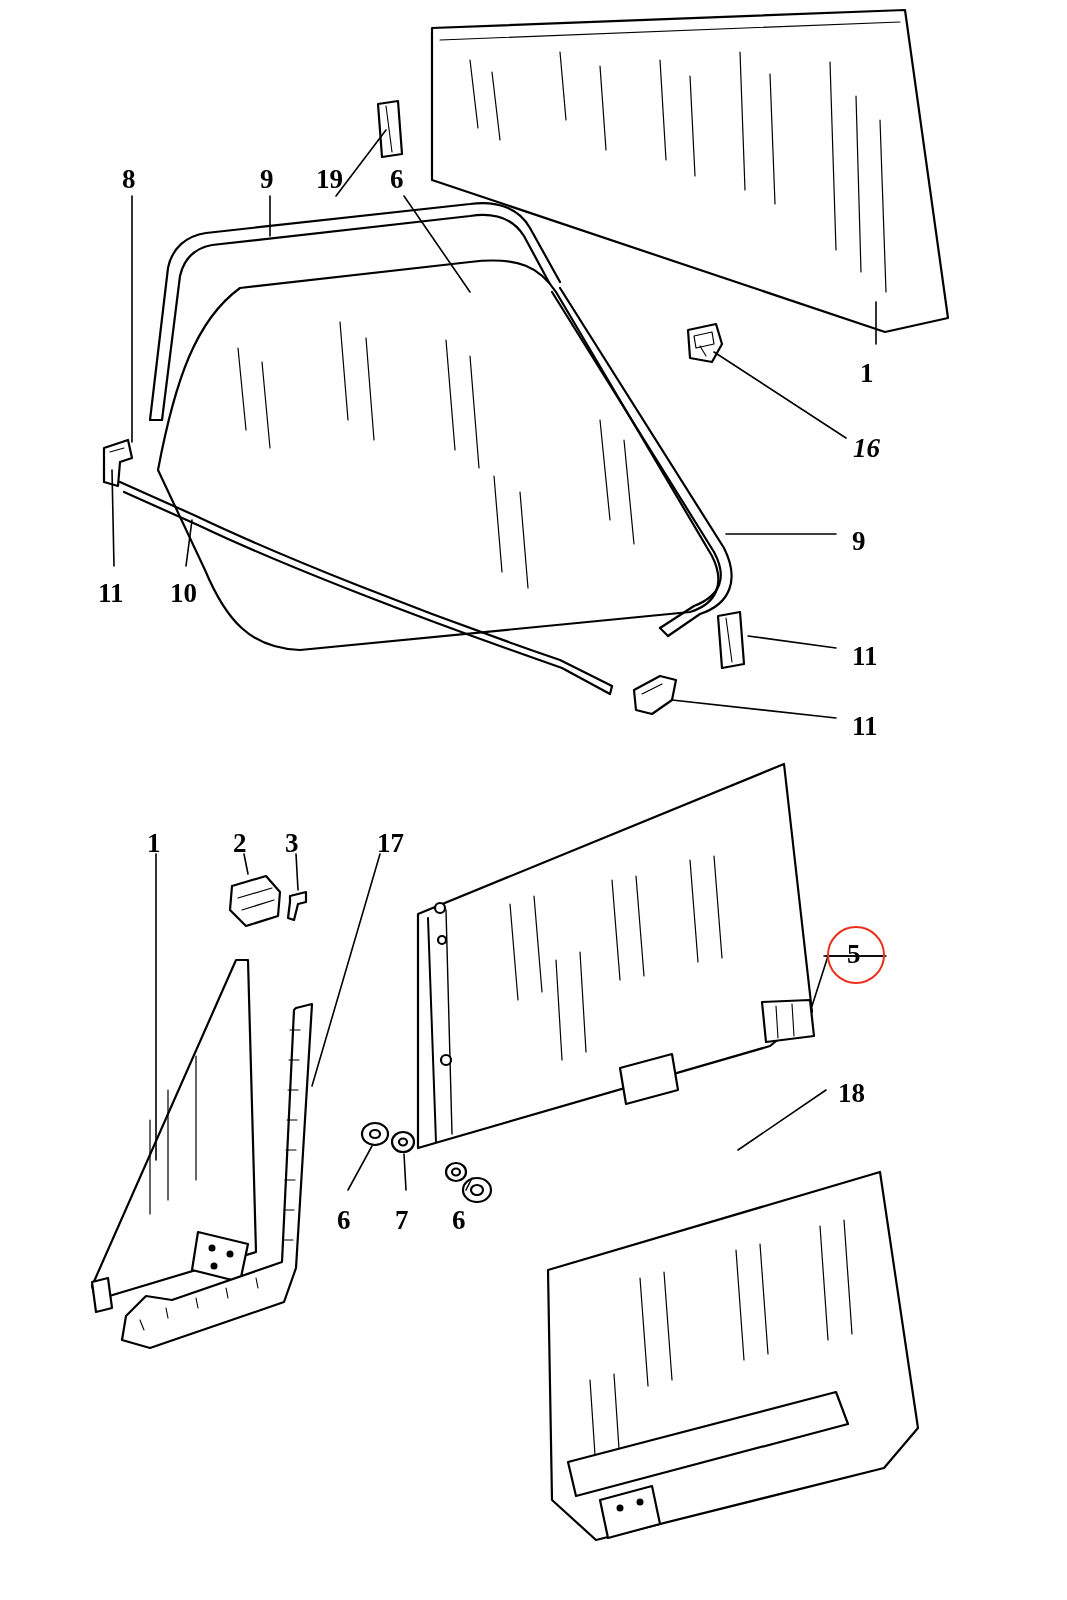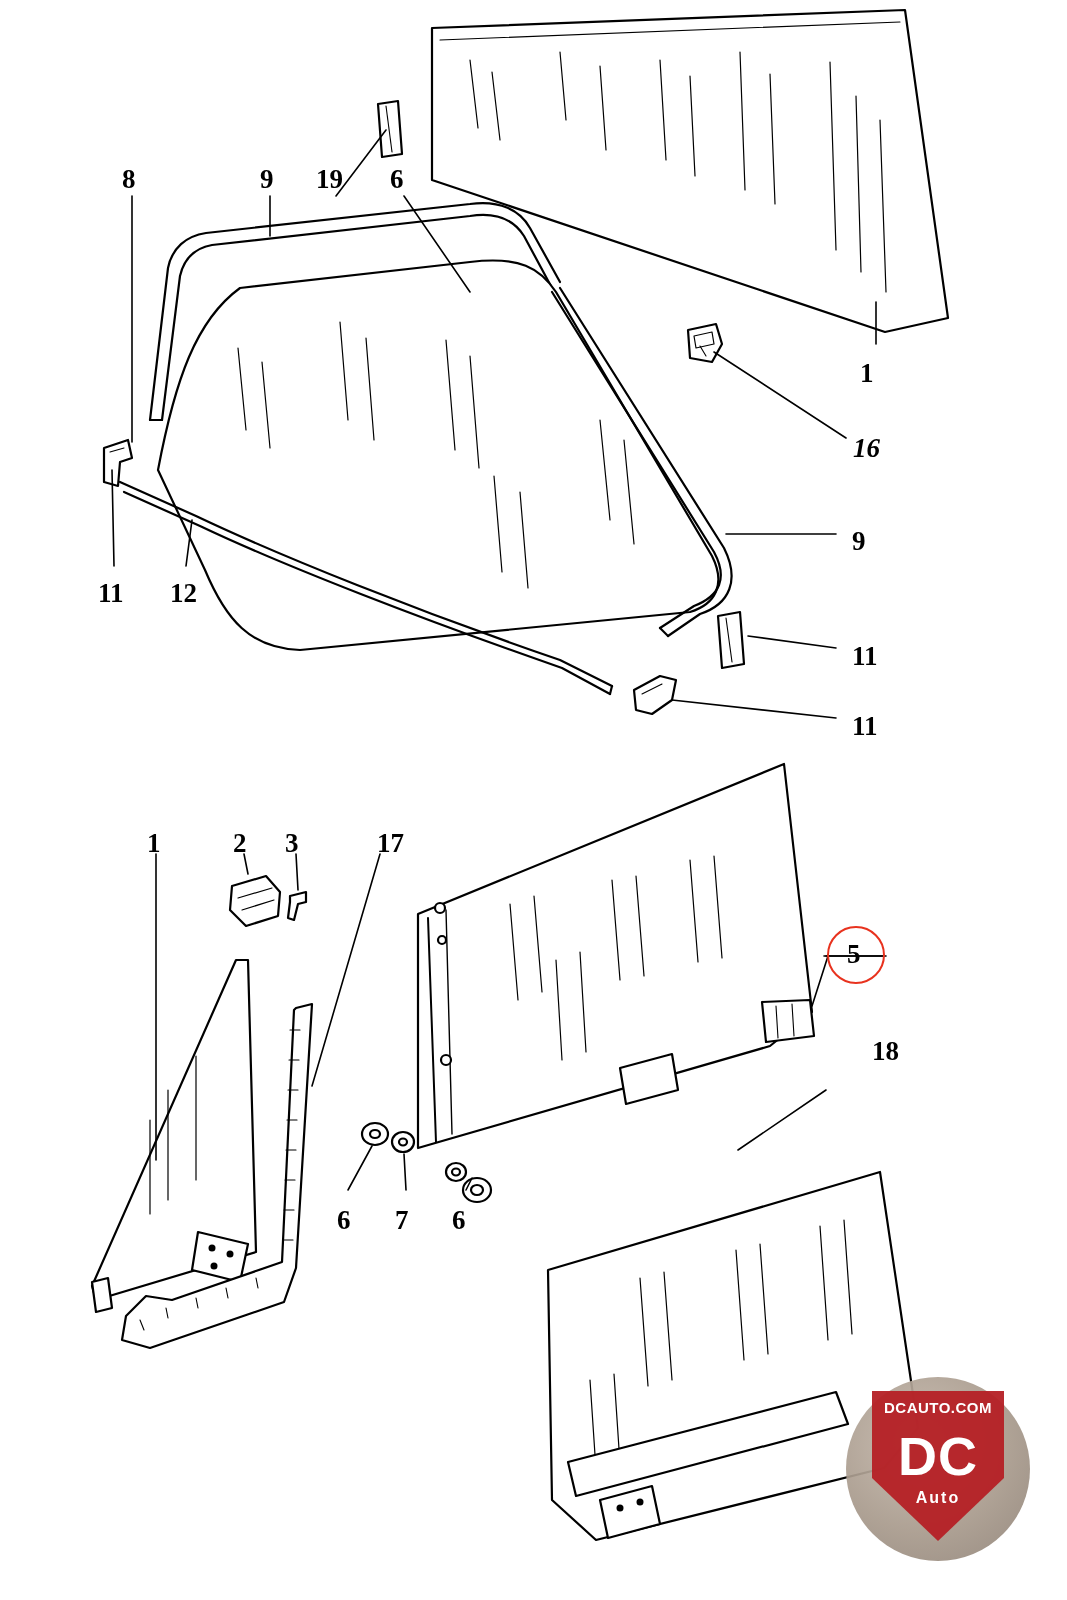--- a/index.html
+++ b/index.html
@@ -336,35 +336,28 @@
   <div class="ring" style="left:827px; top:926px; width:58px; height:58px;"></div>
 
   <div class="callout" style="left:122px; top:166px;">8</div>
   <div class="callout" style="left:260px; top:166px;">9</div>
   <div class="callout" style="left:316px; top:166px;">19</div>
   <div class="callout" style="left:390px; top:166px;">6</div>
   <div class="callout" style="left:860px; top:360px;">1</div>
   <div class="callout" style="left:853px; top:435px;font-style:italic;">16</div>
   <div class="callout" style="left:852px; top:528px;">9</div>
   <div class="callout" style="left:98px; top:580px;">11</div>
-  <div class="callout" style="left:170px; top:580px;">12</div>
+  <div class="callout" style="left:170px; top:580px;">10</div>
   <div class="callout" style="left:852px; top:643px;">11</div>
   <div class="callout" style="left:852px; top:713px;">11</div>
 
   <div class="callout" style="left:147px; top:830px;">1</div>
   <div class="callout" style="left:233px; top:830px;">2</div>
   <div class="callout" style="left:285px; top:830px;">3</div>
   <div class="callout" style="left:367px; top:830px;margin-left:10px;">17</div>
   <div class="callout highlighted" style="left:847px; top:941px;">5</div>
-  <div class="callout" style="left:838px; top:1038px;margin-left:34px;">18</div>
+  <div class="callout" style="left:838px; top:1080px;">18</div>
   <div class="callout" style="left:337px; top:1207px;">6</div>
   <div class="callout" style="left:395px; top:1207px;">7</div>
   <div class="callout" style="left:452px; top:1207px;">6</div>
 
-  <div id="watermark">
-    <div class="wm-circle"></div>
-    <div class="wm-shield"></div>
-    <div class="wm-top-text">DCAUTO.COM</div>
-    <div class="wm-dc">DC</div>
-    <div class="wm-auto">Auto</div>
-  </div>
 
 </div>
 
 </body></html>

